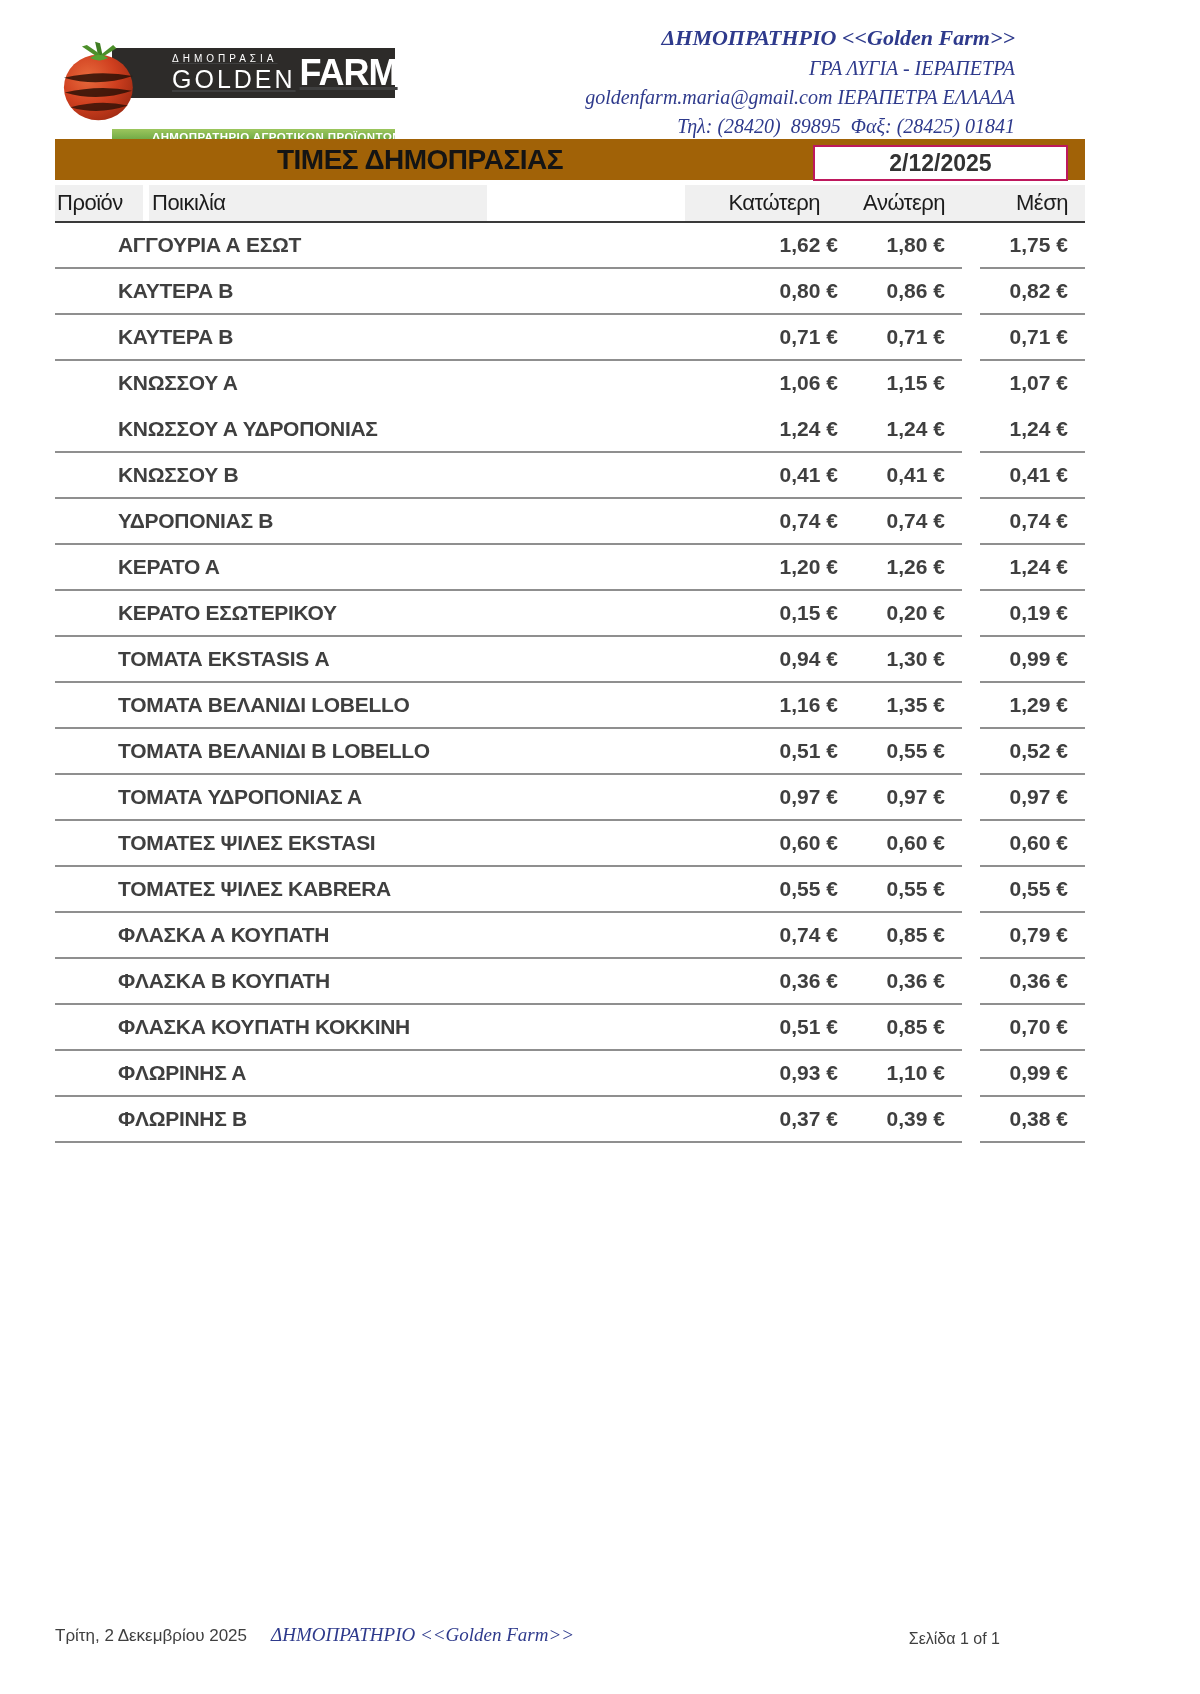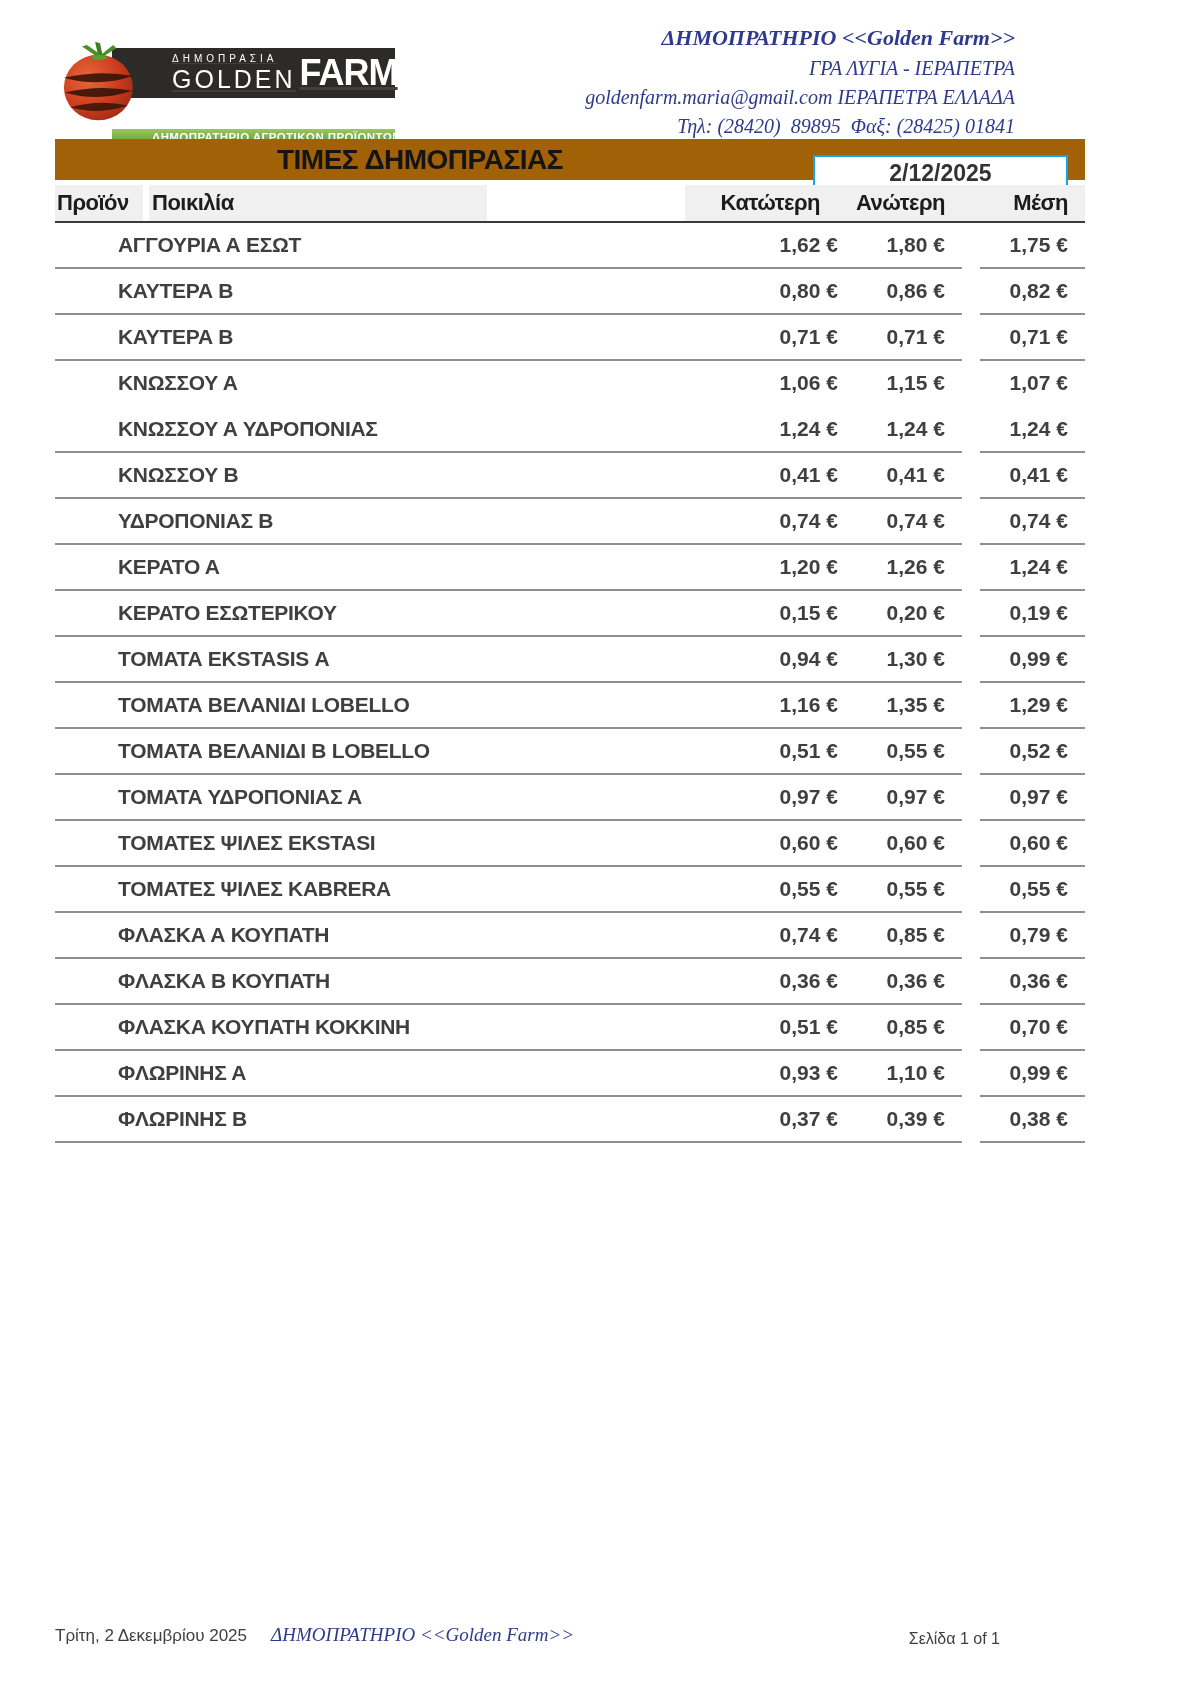--- a/index.html
+++ b/index.html
@@ -24,35 +24,35 @@
   .company{position:absolute;right:185px;top:22px;text-align:right;
            font-family:"Liberation Serif",serif;font-style:italic;color:#2e3a8c;line-height:1.45;}
   .company .l1{font-size:22px;font-weight:700;}
   .company .l2,.company .l3,.company .l4{font-size:20px;margin-left:20px;}
   .pre{white-space:pre;}
 
   
   .title-bar{position:absolute;left:55px;top:139px;width:1030px;height:41px;background:#a16207;}
   .title-text{position:absolute;left:0;right:300px;top:0;height:41px;display:flex;align-items:center;
               justify-content:center;font-size:28px;font-weight:700;color:#141414;letter-spacing:-.5px;}
-  .date-box{position:absolute;left:758px;top:16px;width:255px;height:36px;background:#ffffff;
-            border:2px solid #0ea5e9;box-sizing:border-box;display:flex;align-items:center;
+  .date-box{position:absolute;left:758px;top:6px;width:255px;height:36px;background:#ffffff;
+            border:2px solid #be185d;box-sizing:border-box;display:flex;align-items:center;
             justify-content:center;font-size:23px;font-weight:700;color:#333;}
 
   
   .table{position:absolute;left:55px;top:185px;width:1030px;}
   .thead{position:relative;height:38px;}
   .hcell{position:absolute;top:0;height:36px;background:#f0f0f0;}
   .hc1{left:0;width:88px;}
   .hc2{left:94px;width:338px;}
   .hc3{left:630px;width:332px;}
   .hc4{left:925px;width:105px;}
   .hline-a{position:absolute;left:0;width:962px;bottom:0;border-bottom:2px solid #3a3a3a;}
   .hline-b{position:absolute;left:925px;width:105px;bottom:0;border-bottom:2px solid #3a3a3a;}
-  .hlabel{position:absolute;top:5px;font-size:22px;font-weight:700;color:#1c1c1c;letter-spacing:-.5px;}
+  .hlabel{position:absolute;top:5px;font-size:22px;font-weight:400;color:#1c1c1c;letter-spacing:-.5px;}
   .hl-product{left:2px;}
   .hl-variety{left:97px;}
   .hl-low{right:265px;}
   .hl-high{right:140px;}
   .hl-avg{right:17px;}
 
   .row{position:relative;height:46px;}
   .row .name{position:absolute;left:63px;top:10px;font-size:21px;font-weight:700;color:#3f3f3f;
              letter-spacing:-.3px;white-space:nowrap;}
   .row .p{position:absolute;top:10px;font-size:21px;font-weight:700;color:#3f3f3f;white-space:nowrap;}

